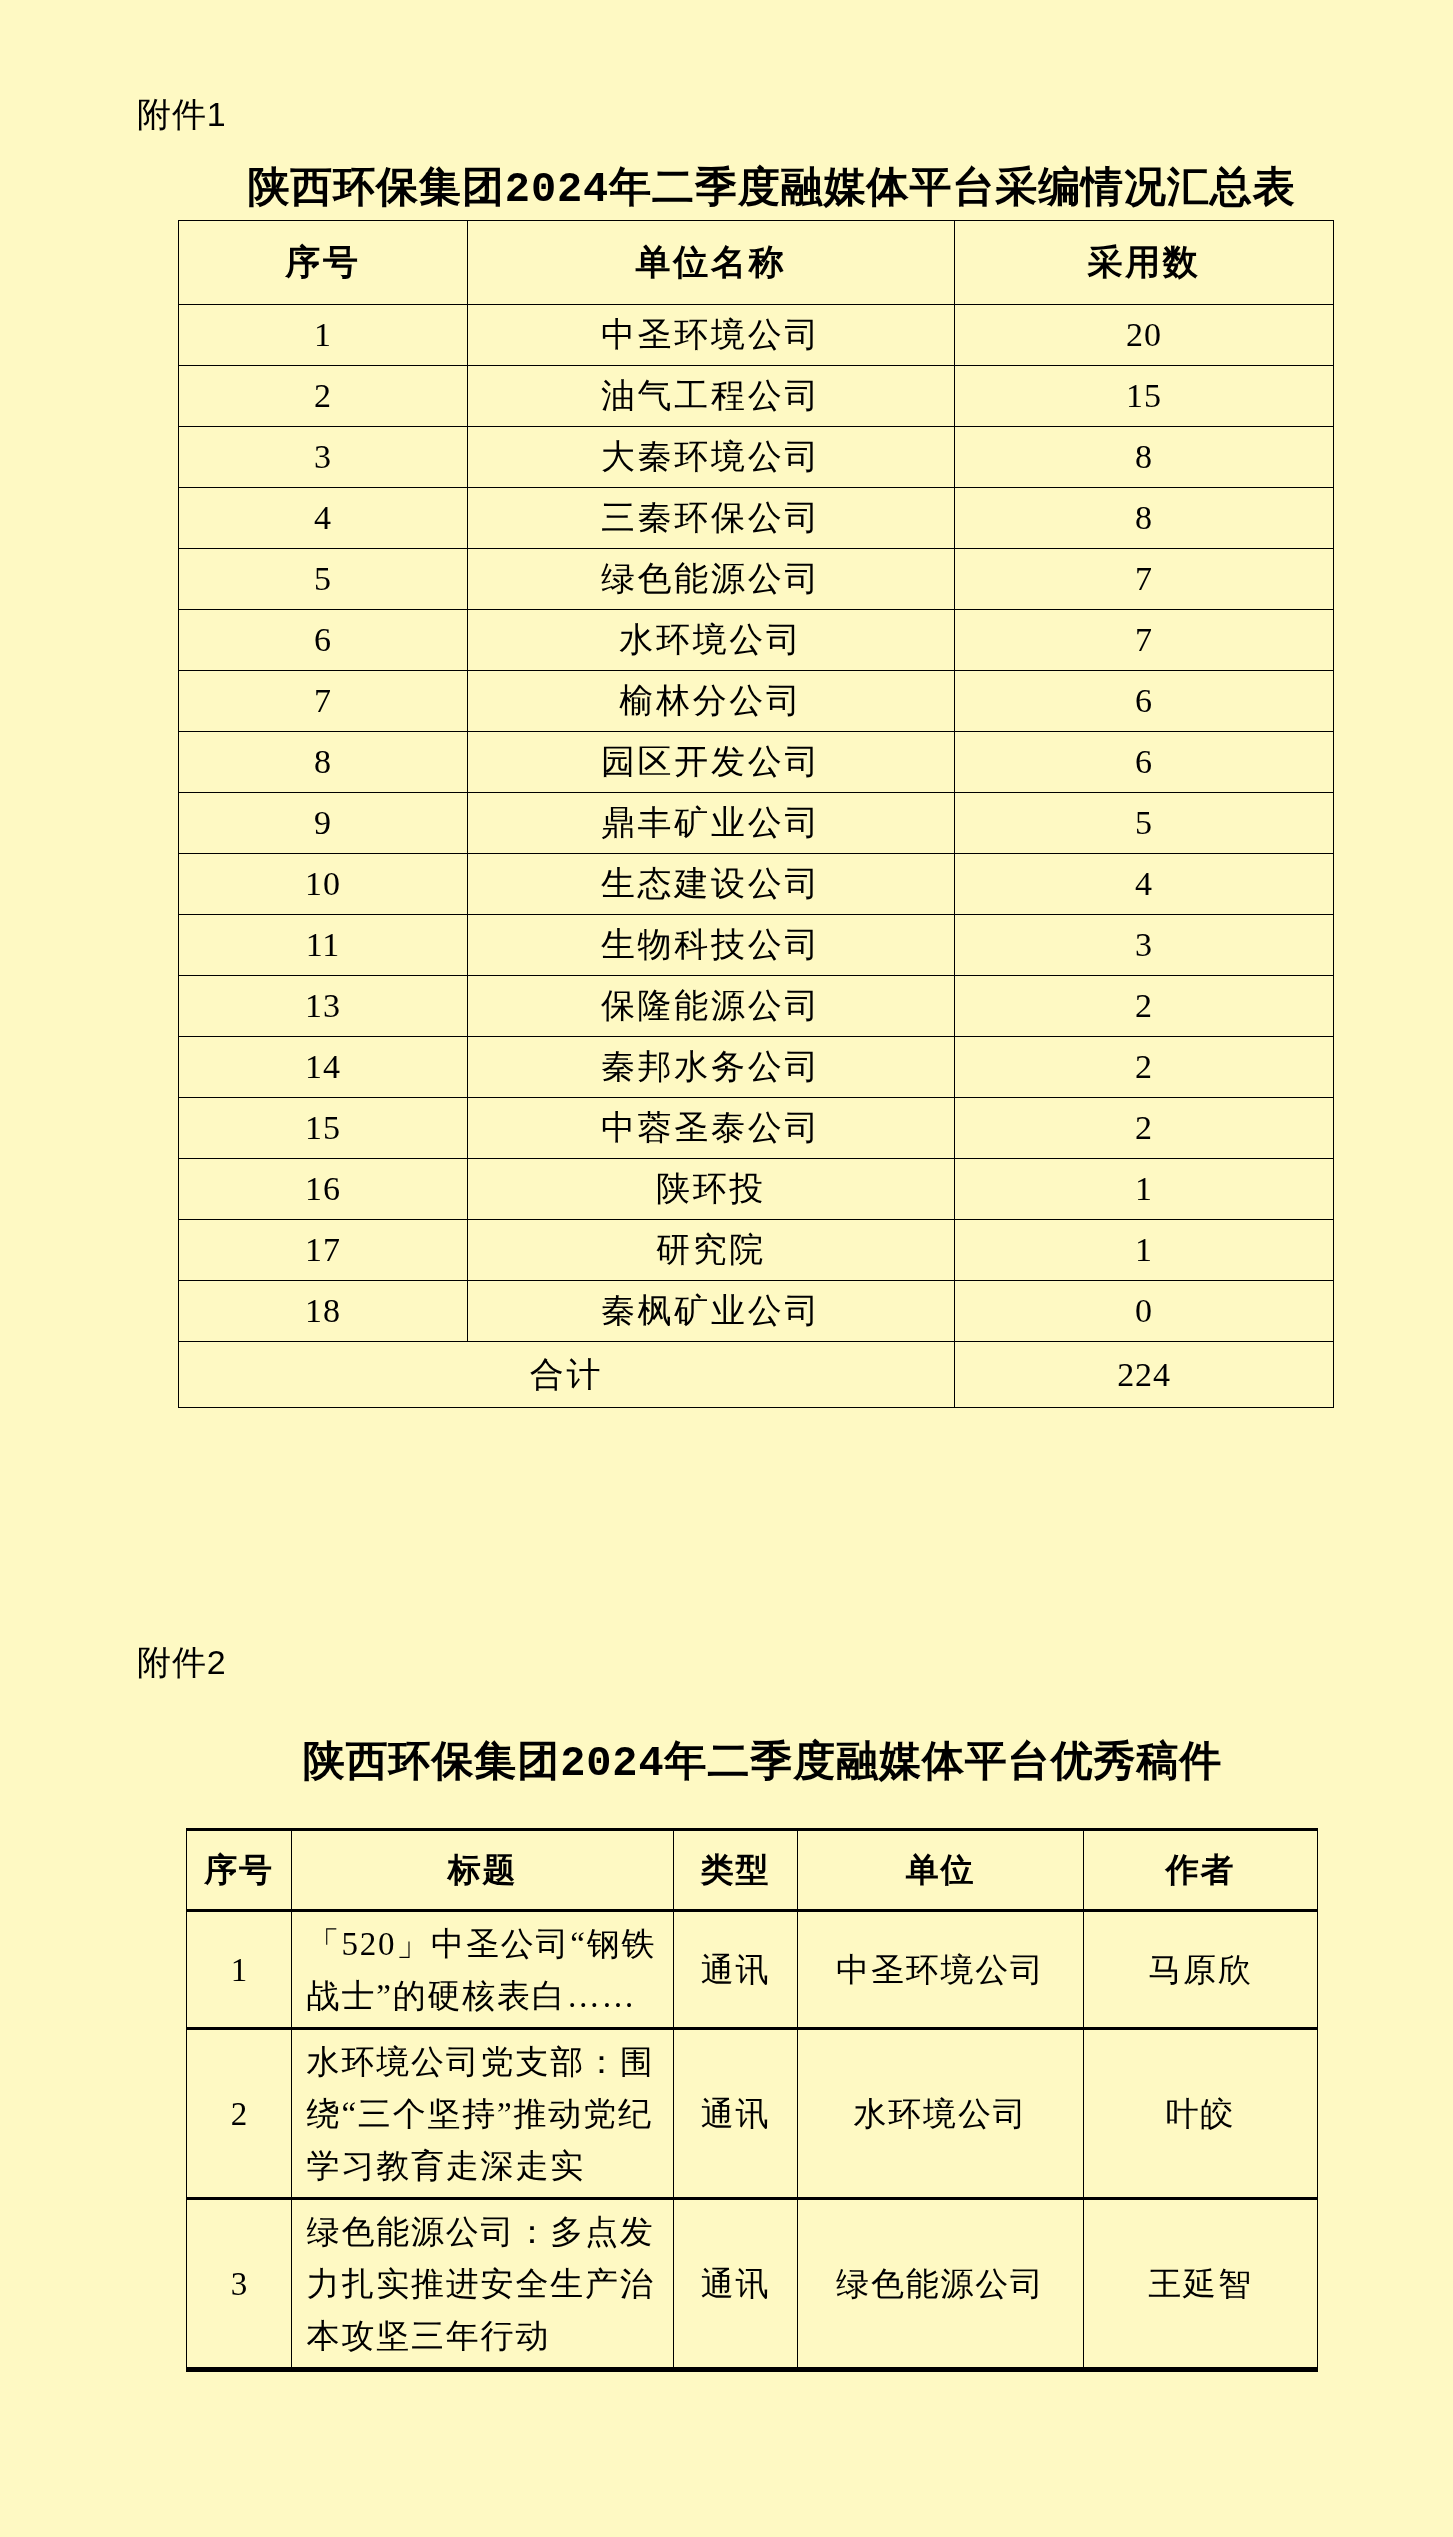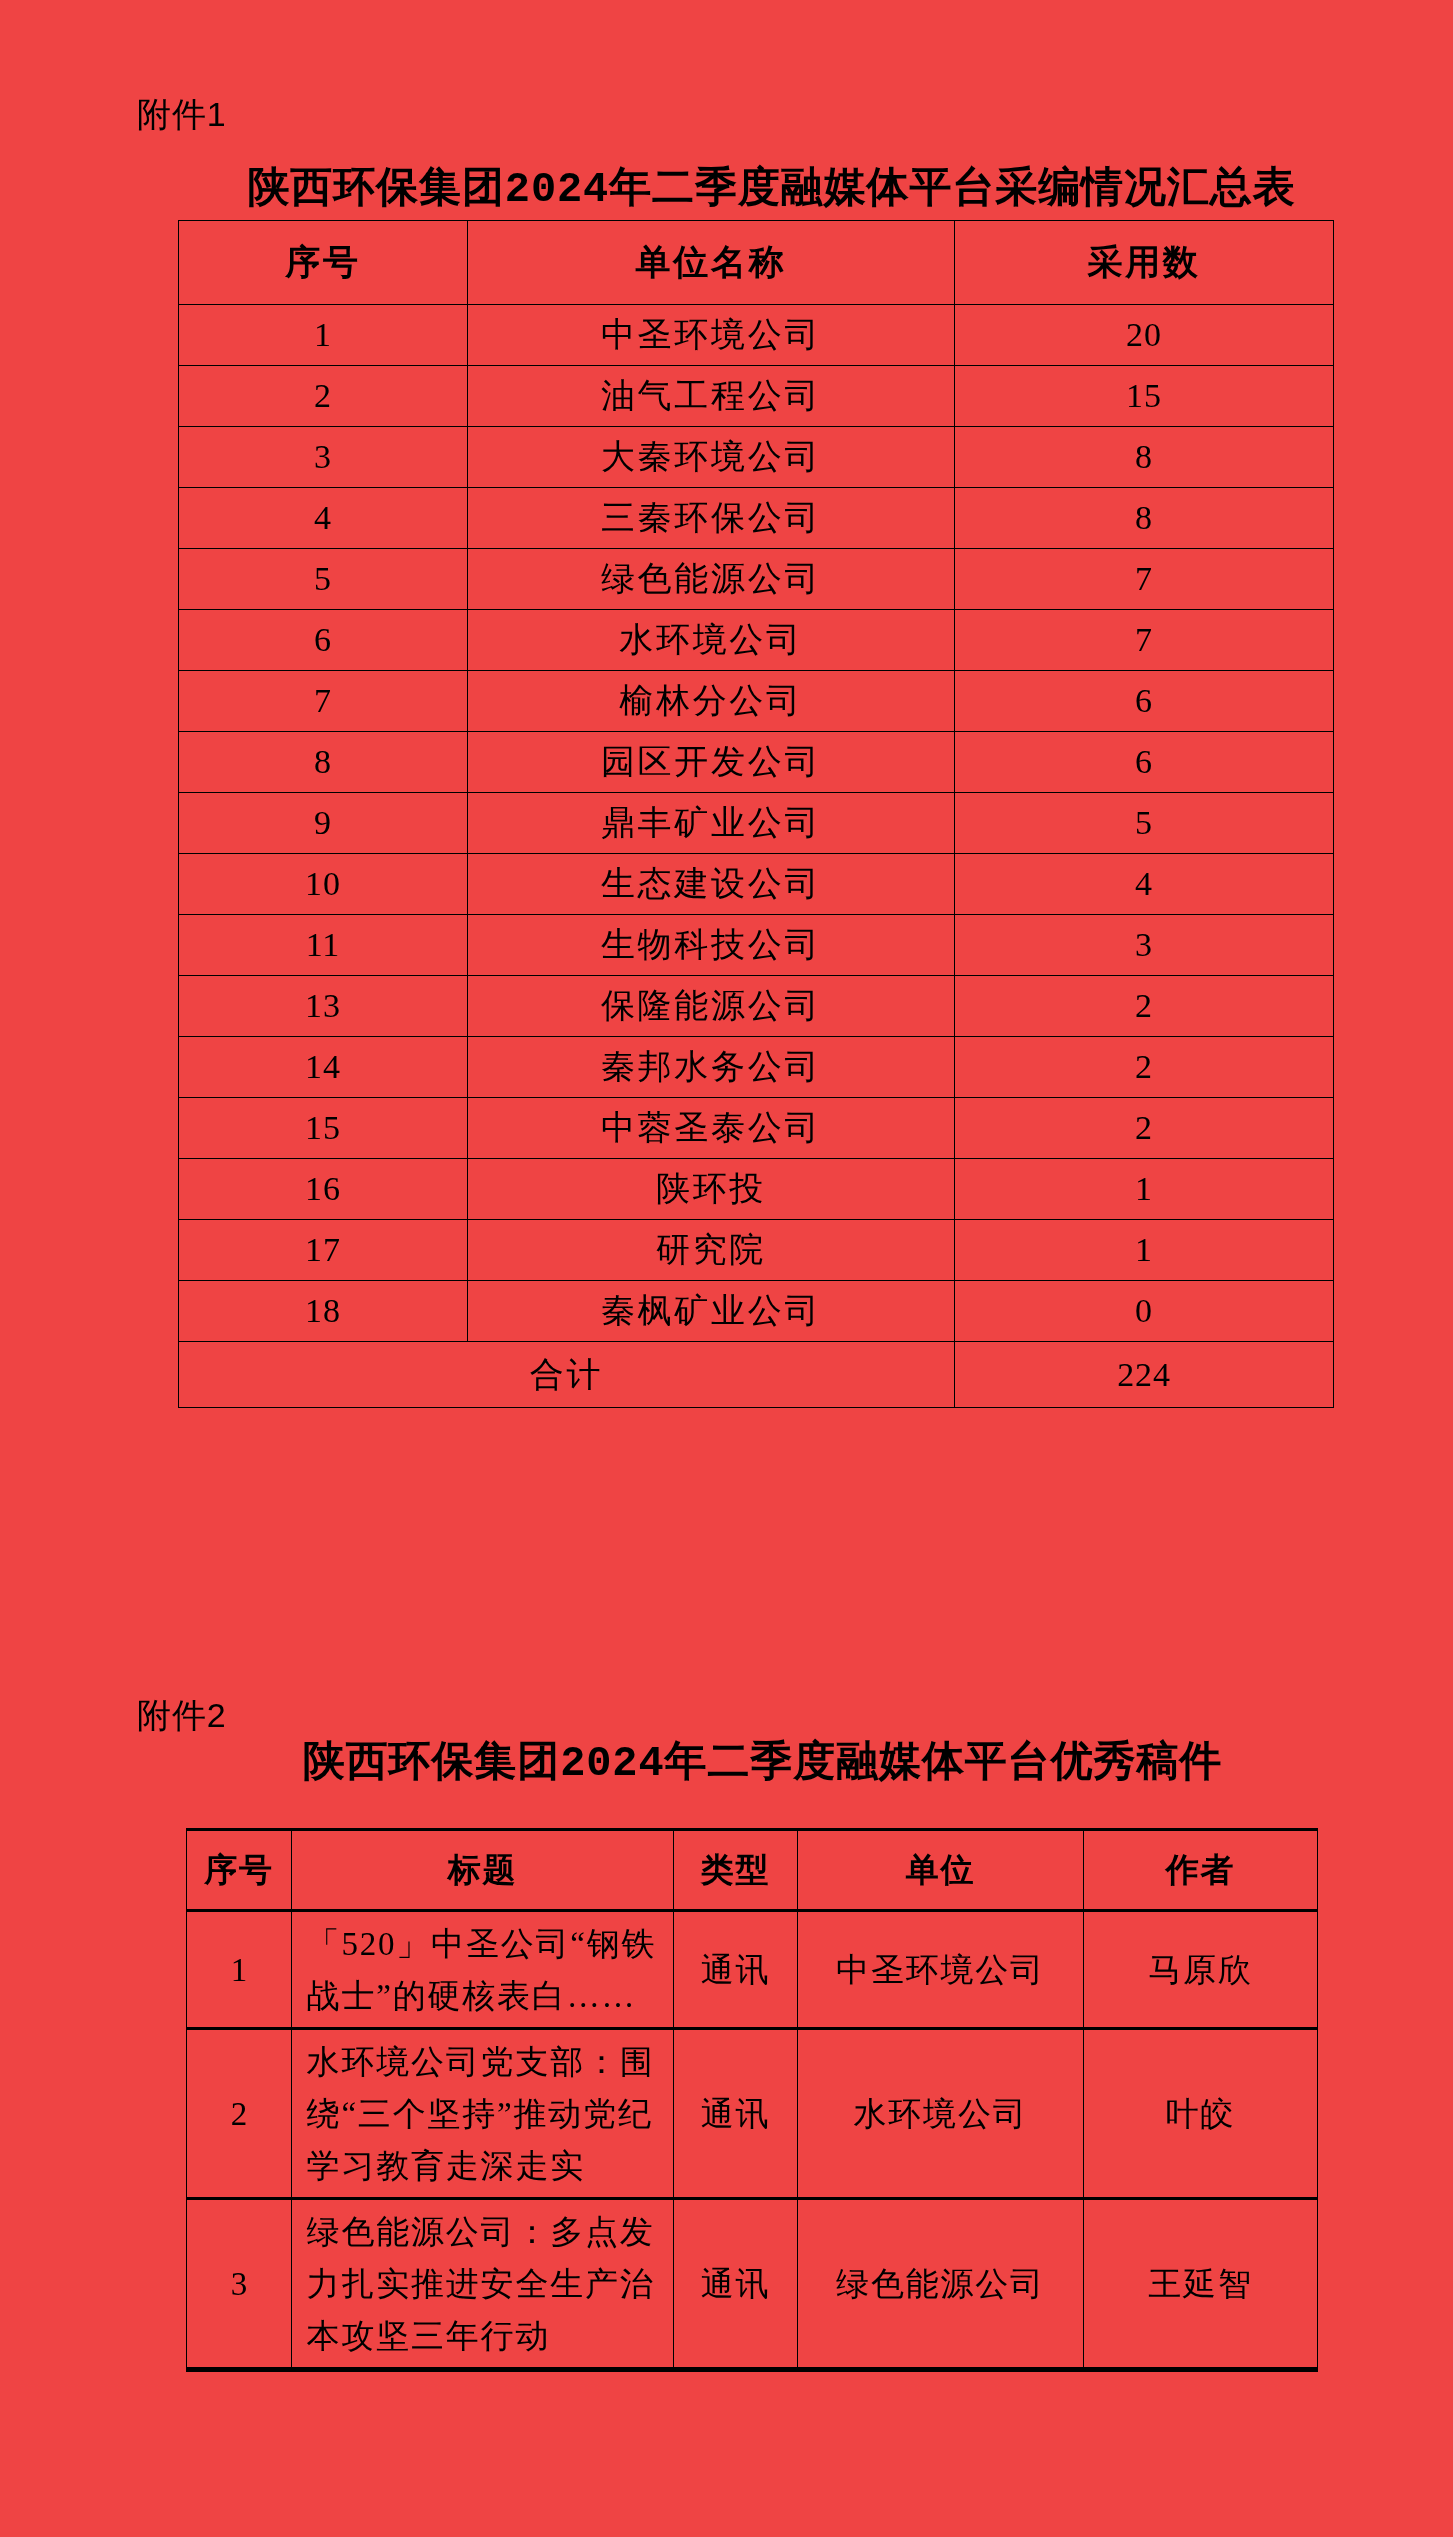--- a/index.html
+++ b/index.html
@@ -1,27 +1,27 @@
 <!DOCTYPE html>
 <html style="font-size:14.6px"><head>
 <meta charset="utf-8">
 <style>
   html,body{margin:0;padding:0;}
   body{
     width:1453px;height:2538px;background:#ffffff;color:#000000;
     font-family:"Liberation Sans",sans-serif;overflow:hidden;
   }
-  .page{position:relative;width:1453px;height:2538px;background:#ef4444;}
+  .page{position:relative;width:1453px;height:2538px;background:#fef9c3;}
 
   .att-label{
     position:absolute;left:137px;font-size:34px;letter-spacing:0.9px;
     font-family:"Liberation Sans",sans-serif;
   }
   #att1-label{top:92px;}
-  #att2-label{top:1693px;}
+  #att2-label{top:1640px;}
 
   .doc-title{
     position:absolute;margin:16px;text-align:center;font-weight:bold;
     font-size:42px;letter-spacing:0.9px;
     font-family:Liberation Mono, monospace;
   }
   #title1{left:178px;top:143px;width:1155px;}
   #title2{left:181px;top:1717px;width:1131px;}
 
   table{border-collapse:collapse;table-layout:fixed;position:absolute;}

